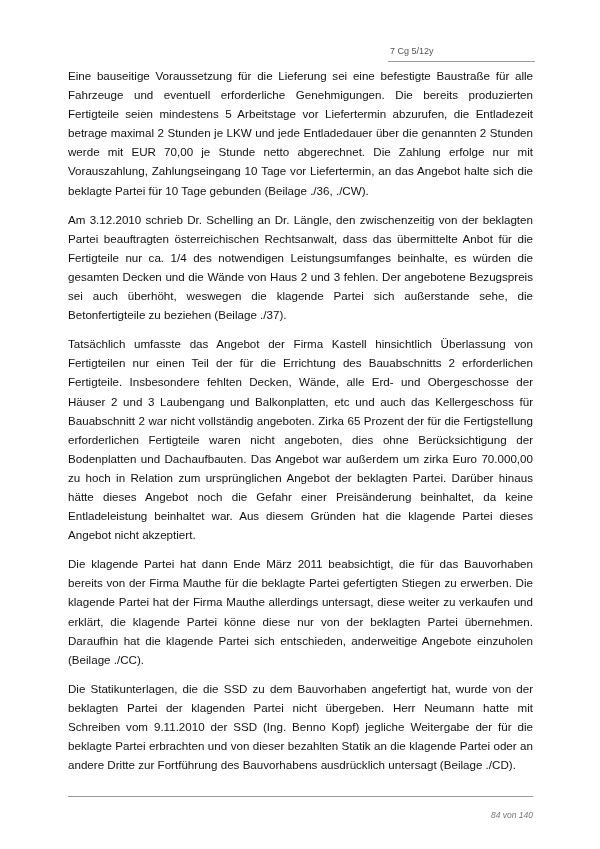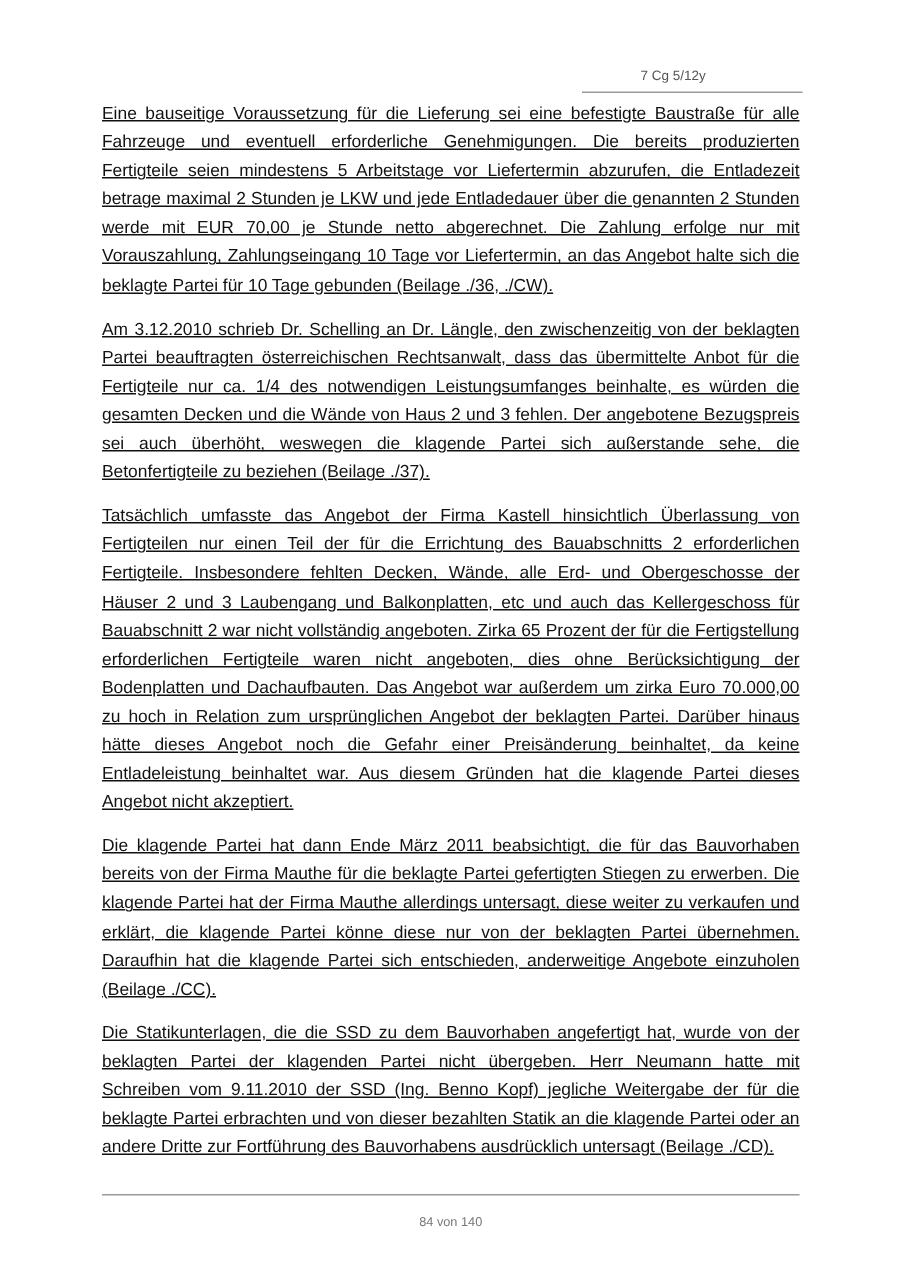--- a/index.html
+++ b/index.html
@@ -20,44 +20,43 @@
       left: 388px;
       top: 40px;
       width: 147px;
       border-bottom: 1px solid #9a9a9a;
       padding-bottom: 3px;
     }
     .page-header span {
       font-size: 9px;
       color: #555555;
       padding-left: 2px;
-      margin-left: 37px;
     }
     .body-text {
       position: absolute;
       left: 68px;
       top: 66px;
       width: 465px;
     }
     .body-text p {
       margin: 0 0 10px 0;
       font-size: 11.6px;
       line-height: 19.1px;
       text-align: justify;
       letter-spacing: 0;
-      text-decoration: underline;
     }
     .page-footer {
       position: absolute;
       left: 68px;
       top: 796px;
       width: 465px;
       border-top: 1px solid #9a9a9a;
       padding-top: 7px;
-      text-align: center;
+      text-align: right;
+      font-style: italic;
     }
     .page-footer span {
       font-size: 8.5px;
       color: #777777;
     }
   </style>
 </head>
 <body>
 
 <div class="page-header">

